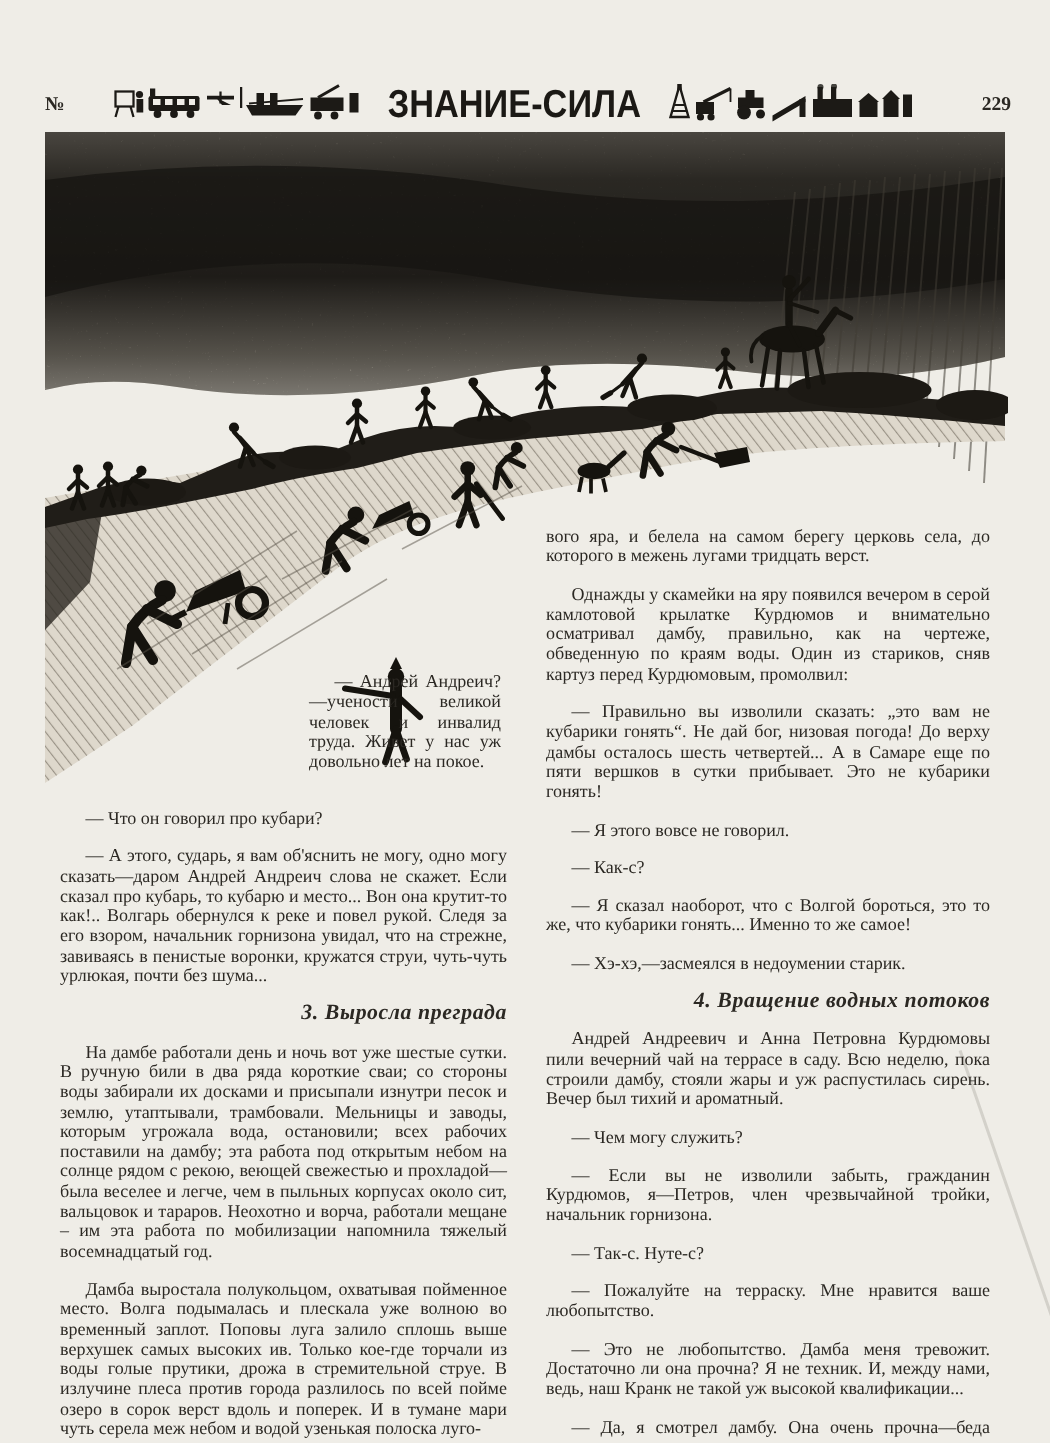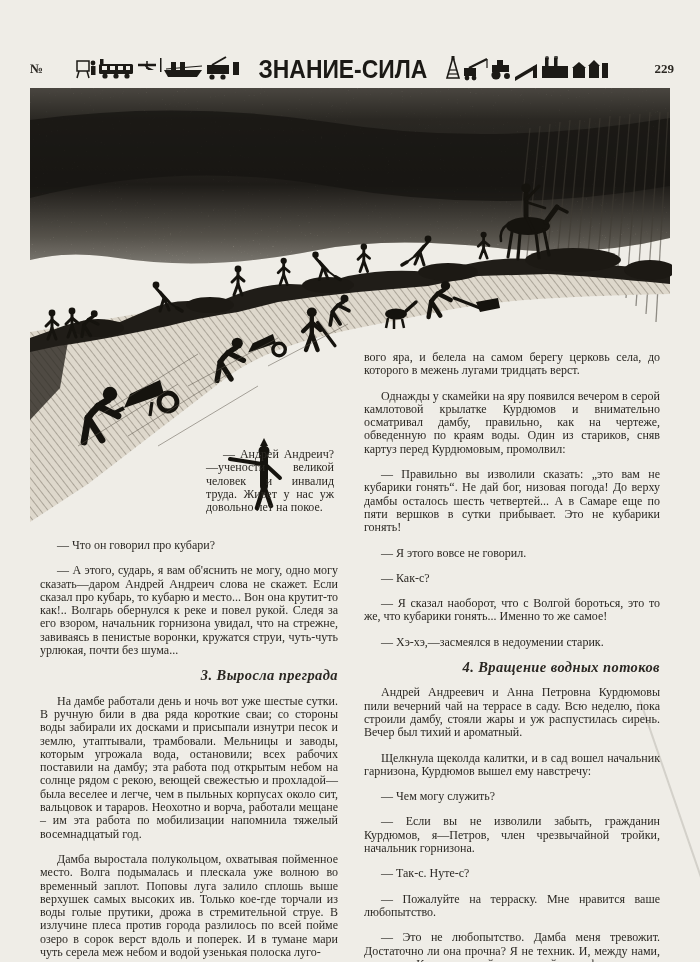--- a/index.html
+++ b/index.html
@@ -289,21 +289,20 @@
   <div class="col right-col">
     <p class="noindent">вого яра, и белела на самом берегу церковь села, до которого в межень лугами тридцать верст.</p>
     <p>Однажды у скамейки на яру появился вечером в серой камлотовой крылатке Курдюмов и внимательно осматривал дамбу, правильно, как на чертеже, обведенную по краям воды. Один из стариков, сняв картуз перед Курдюмовым, промолвил:</p>
     <p>— Правильно вы изволили сказать: „это вам не кубарики гонять“. Не дай бог, низовая погода! До верху дамбы осталось шесть четвертей... А в Самаре еще по пяти вершков в сутки прибывает. Это не кубарики гонять!</p>
     <p>— Я этого вовсе не говорил.</p>
     <p>— Как-с?</p>
     <p>— Я сказал наоборот, что с Волгой бороться, это то же, что кубарики гонять... Именно то же самое!</p>
     <p>— Хэ-хэ,—засмеялся в недоумении старик.</p>
     <p class="sec-head">4. Вращение водных потоков</p>
     <p>Андрей Андреевич и Анна Петровна Курдюмовы пили вечерний чай на террасе в саду. Всю неделю, пока строили дамбу, стояли жары и уж распустилась сирень. Вечер был тихий и ароматный.</p>
-    <p>Щелкнула щеколда калитки, и в сад вошел начальник гарнизона, Курдюмов вышел ему навстречу:</p>
     <p>— Чем могу служить?</p>
     <p>— Если вы не изволили забыть, гражданин Курдюмов, я—Петров, член чрезвычайной тройки, начальник горнизона.</p>
     <p>— Так-с. Нуте-с?</p>
     <p>— Пожалуйте на терраску. Мне нравится ваше любопытство.</p>
     <p>— Это не любопытство. Дамба меня тревожит. Достаточно ли она прочна? Я не техник. И, между нами, ведь, наш Кранк не такой уж высокой квалификации...</p>
     <p>— Да, я смотрел дамбу. Она очень прочна—беда заводы в том и есть,..</p>
   </div>
 
   <div class="crease"></div>
 </div>

